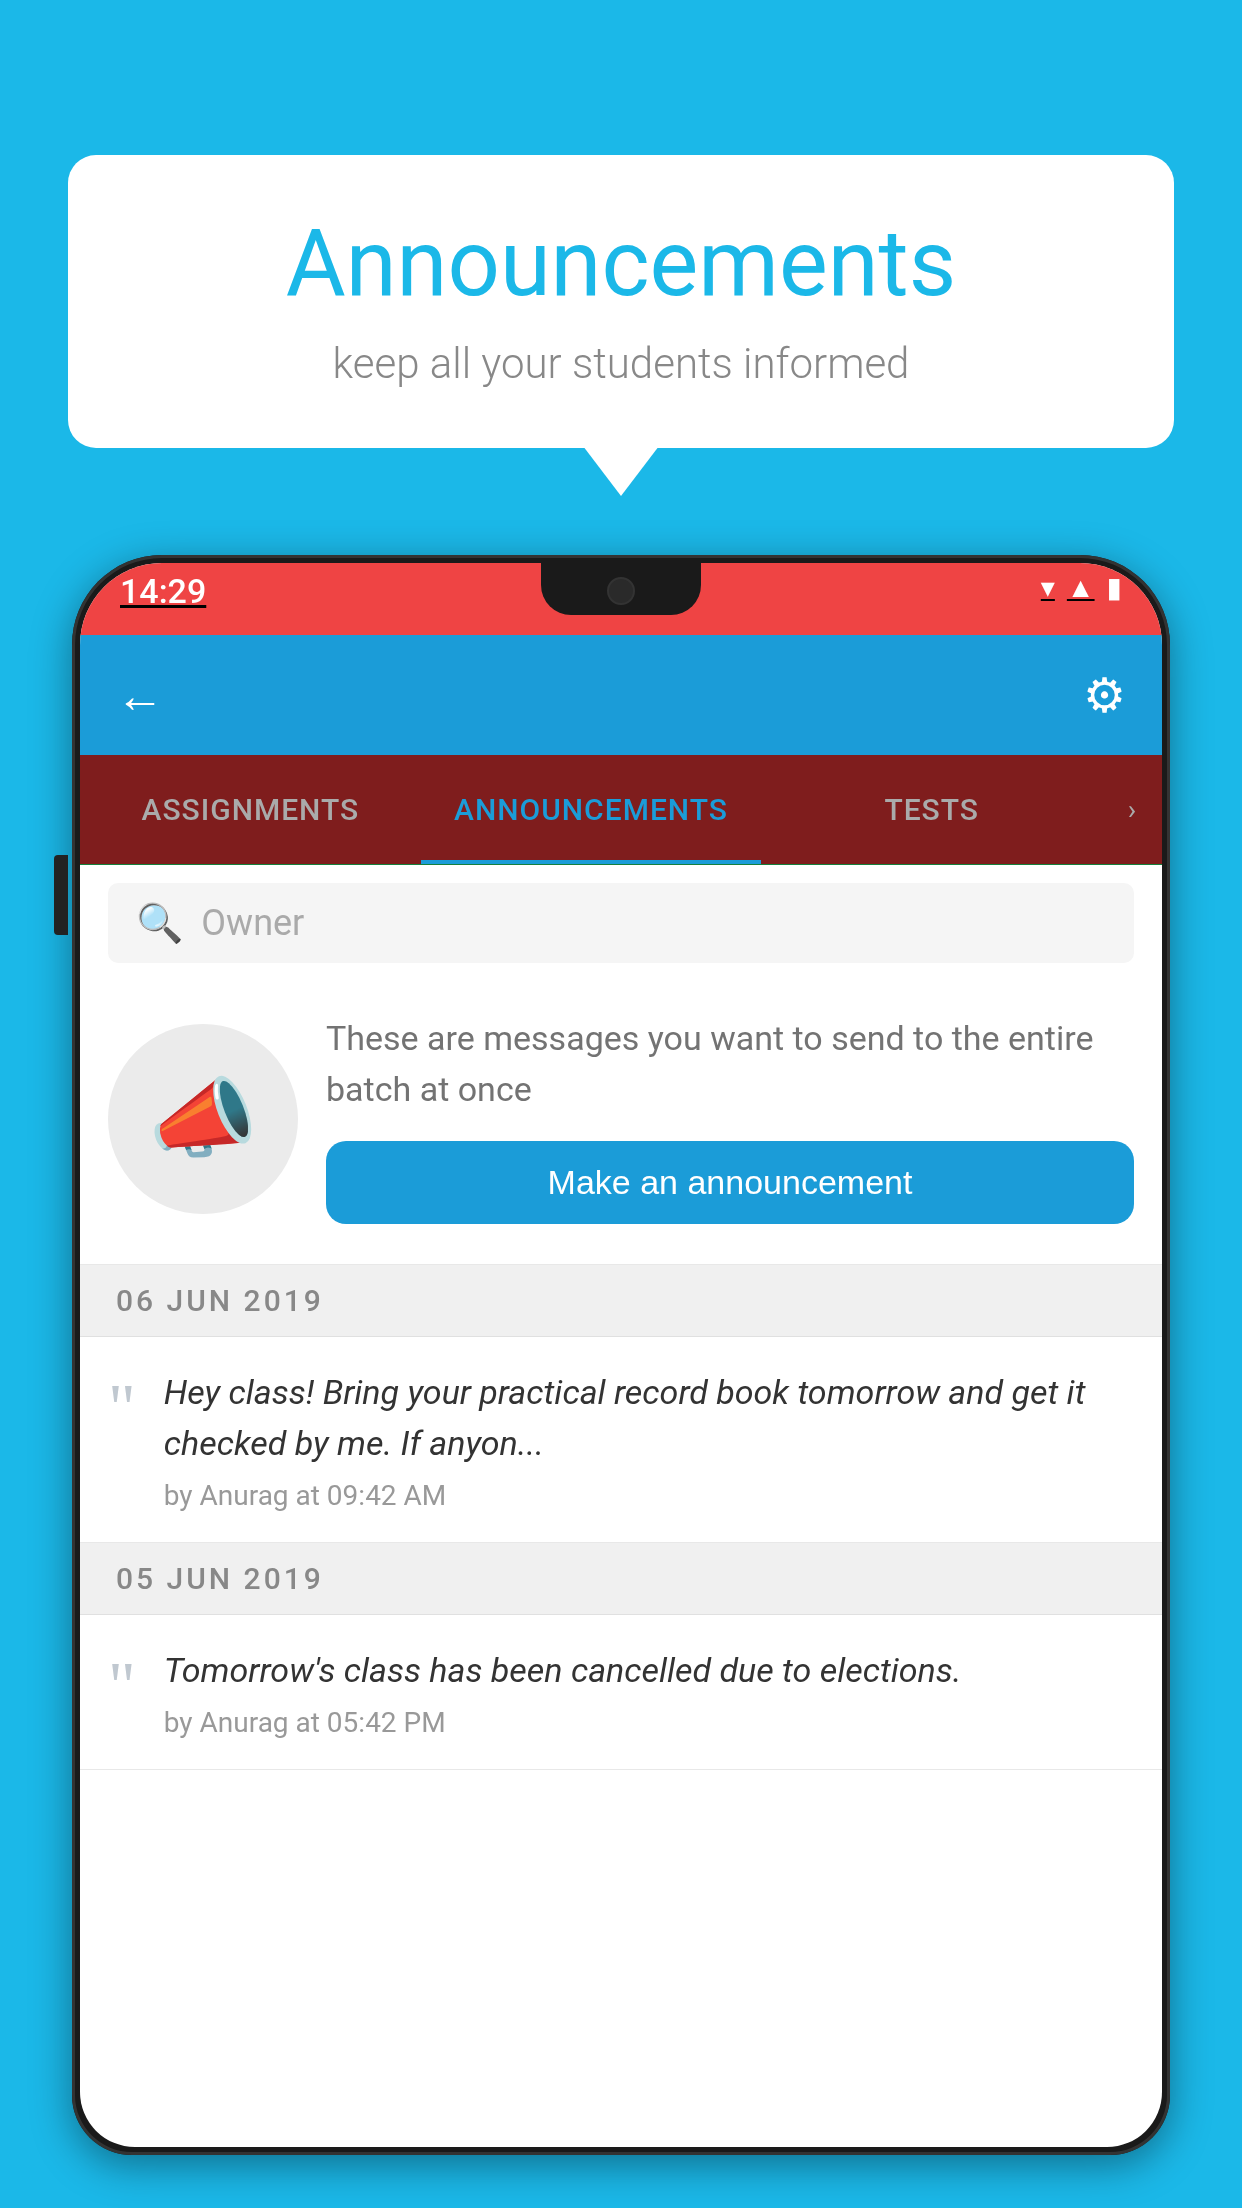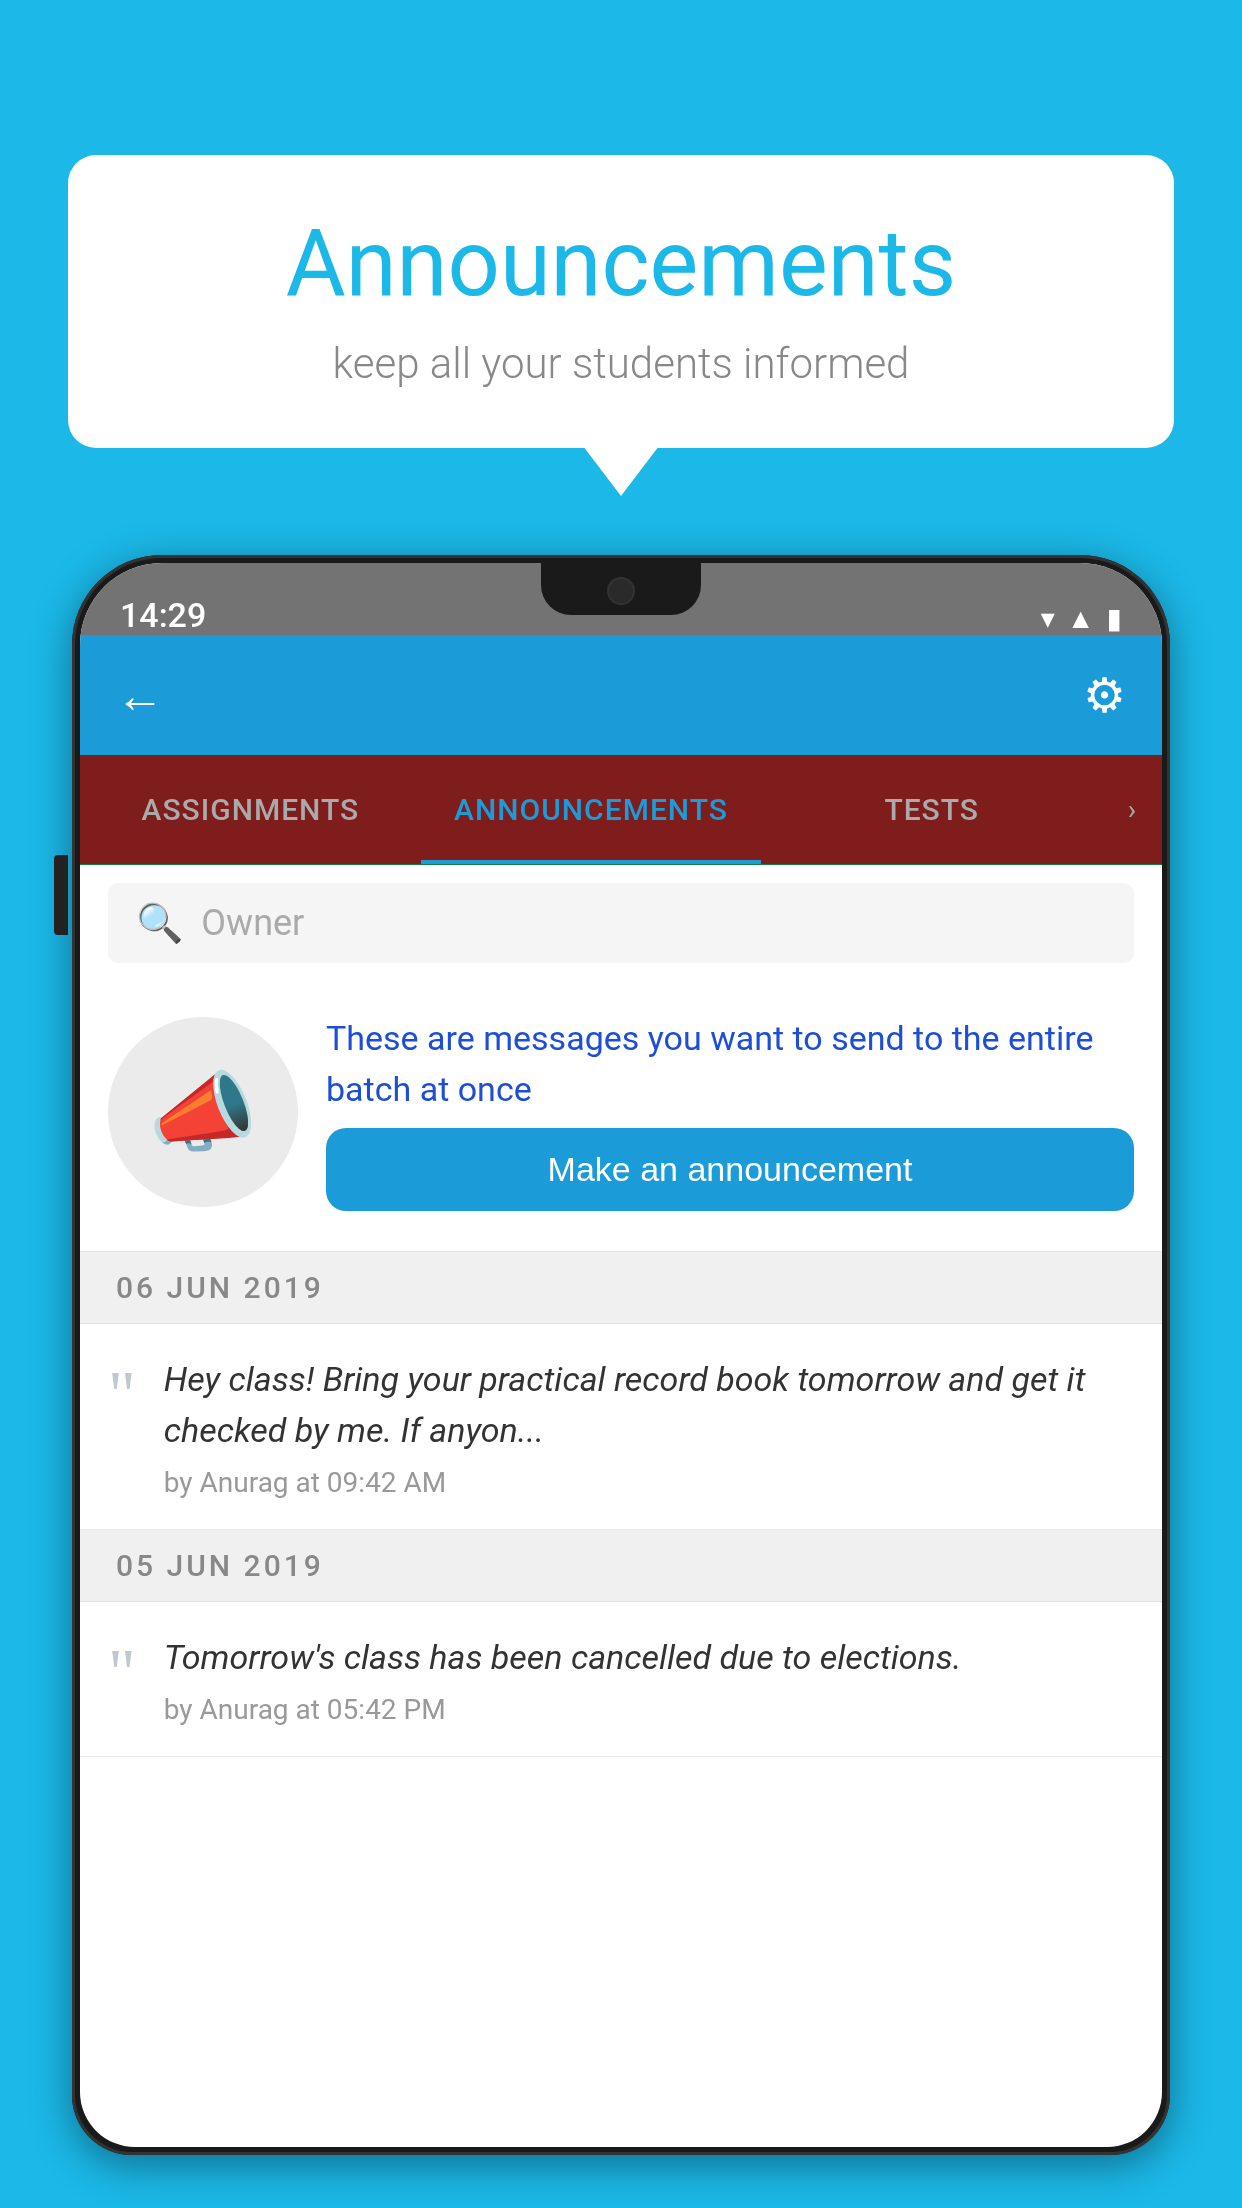--- a/index.html
+++ b/index.html
@@ -115,27 +115,28 @@
       transform: translateX(-50%);
       width: 28px;
       height: 28px;
       background: #2a2a2a;
       border-radius: 50%;
       border: 2px solid #333;
     }
 
     
     .status-bar {
-      background: #737373;
+      background: #ef4444;
       height: 72px;
       display: flex;
-      align-items: flex-end;
+      align-items: flex-start;
       justify-content: space-between;
       padding: 0 40px;
       padding-top: 8px;
+      text-decoration: underline;
     }
 
     .status-time {
       color: white;
       font-size: 34px;
       font-weight: 500;
     }
 
     .status-icons {
       display: flex;
@@ -282,24 +283,24 @@
     .megaphone-icon {
       font-size: 88px;
       color: #6a7a8a;
     }
 
     .prompt-right {
       flex: 1;
     }
 
     .prompt-text {
-      color: #1d4ed8;
+      color: #737373;
       font-size: 34px;
       line-height: 1.5;
-      margin-bottom: 13px;
+      margin-bottom: 26px;
     }
 
     .make-announcement-btn {
       background: #1B9CD8;
       color: white;
       border: none;
       border-radius: 20px;
       padding: 22px 36px;
       font-size: 34px;
       font-weight: 500;

